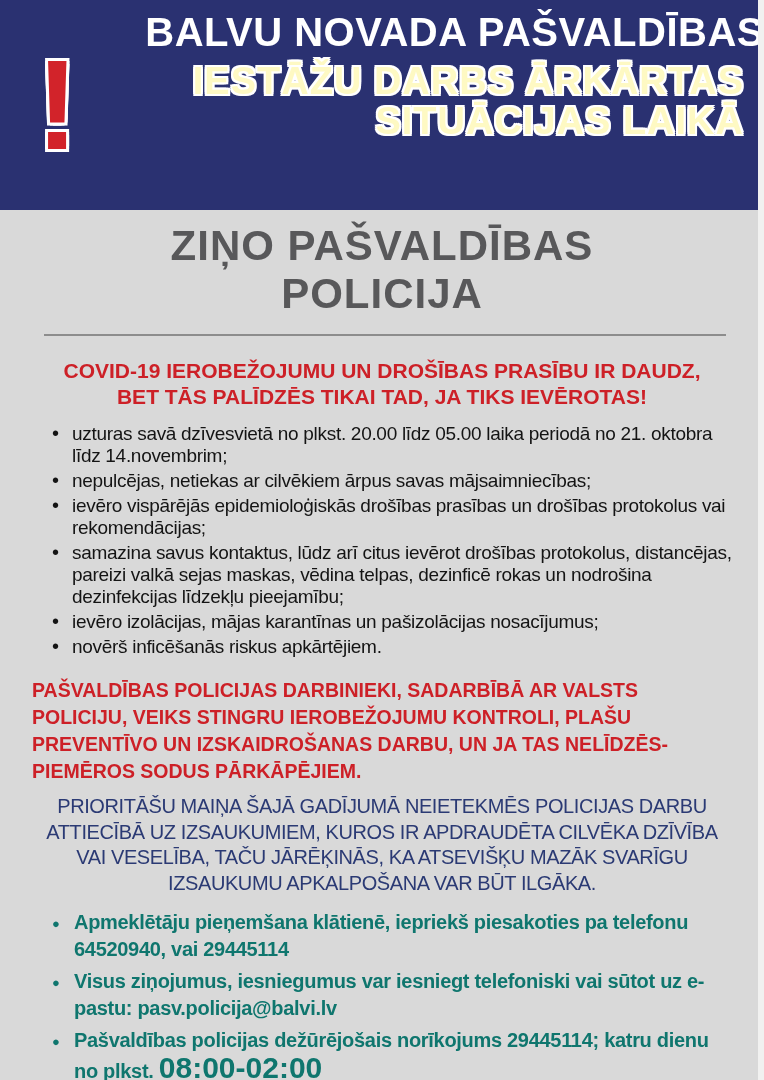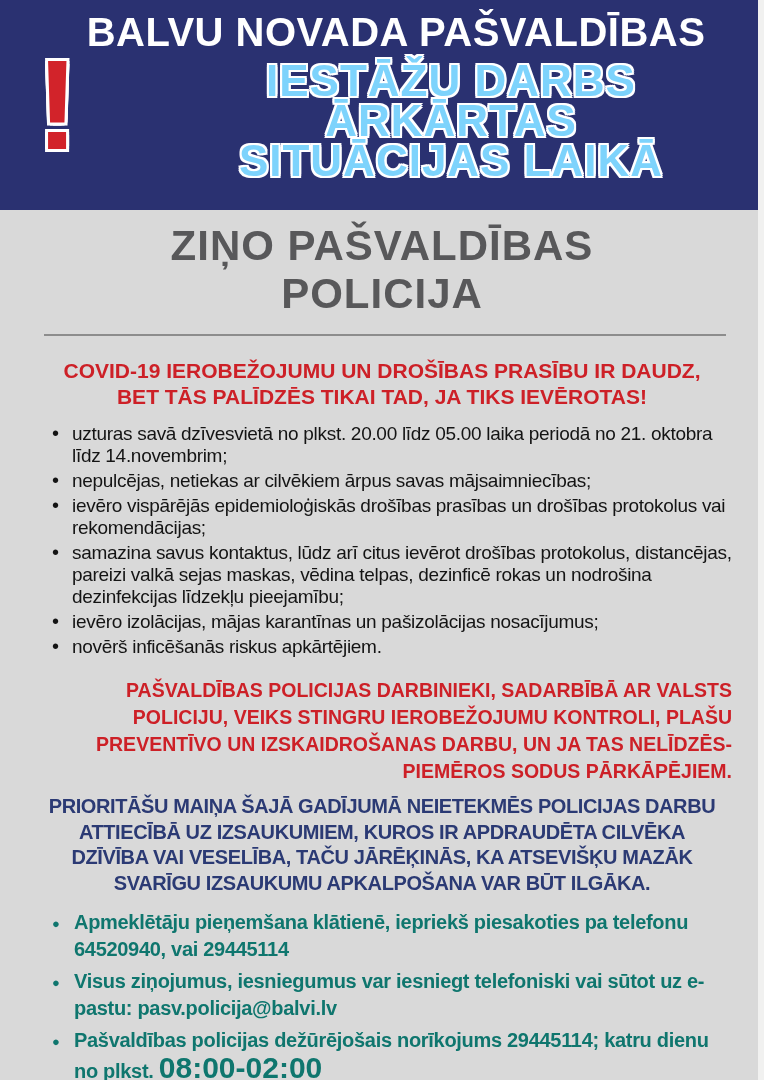--- a/index.html
+++ b/index.html
@@ -12,21 +12,21 @@
   }
   .edge-strip{
     position:absolute;right:0;top:0;width:6px;height:100%;
     background:#f1f1f0;z-index:5;
   }
   
   .header{
     position:relative;
     background:#2a3171;
     height:210px;
-    text-align:center;
+    text-align:right;
     padding-left:28px;
   }
   .header-title{
     color:#ffffff;
     font-weight:bold;
     font-size:40px;
     letter-spacing:0.5px;
     padding-top:9px;
     line-height:46px;
     white-space:nowrap;
@@ -39,23 +39,23 @@
     font-size:128px;
     line-height:0.92;
     text-shadow:
       -3px -3px 0 #fff, 3px -3px 0 #fff, -3px 3px 0 #fff, 3px 3px 0 #fff,
       0 -3px 0 #fff, 0 3px 0 #fff, -3px 0 0 #fff, 3px 0 0 #fff;
   }
   .header-sub{
     margin:6px 20px 0 130px;
   }
   .header-sub .line{
-    color:#7dd3fc;
-    font-weight:bold;
-    font-size:44px;
+    color:#fef9c3;
+    font-weight:bold;
+    font-size:38px;
     line-height:40px;
     letter-spacing:1px;
     text-shadow:
       -2px -2px 0 #fff, 2px -2px 0 #fff, -2px 2px 0 #fff, 2px 2px 0 #fff,
       0 -2px 0 #fff, 0 2px 0 #fff, -2px 0 0 #fff, 2px 0 0 #fff;
   }
   
   .main-heading{
     margin:12px auto 16px;
     max-width:560px;
@@ -104,32 +104,32 @@
     margin-bottom:3px;
   }
   ul.rules li::before{
     content:"\2022";
     position:absolute;left:2px;top:-1px;
     font-size:20px;
   }
   .enforcement{
     margin:19px auto 0;
     max-width:700px;
-    text-align:right;
+    text-align:left;
     color:#cd2027;
     font-weight:bold;
     font-size:19.5px;
     line-height:27px;
   }
   .priority{
     margin:9px auto 0;
     max-width:675px;
     text-align:center;
     color:#2b3a74;
-    font-weight:bold;
+    font-weight:normal;
     font-size:20px;
     line-height:25.5px;
     letter-spacing:-0.4px;
   }
   ul.contacts{
     margin:13px 36px 0 52px;
     padding:0;
     list-style:none;
   }
   ul.contacts li{

